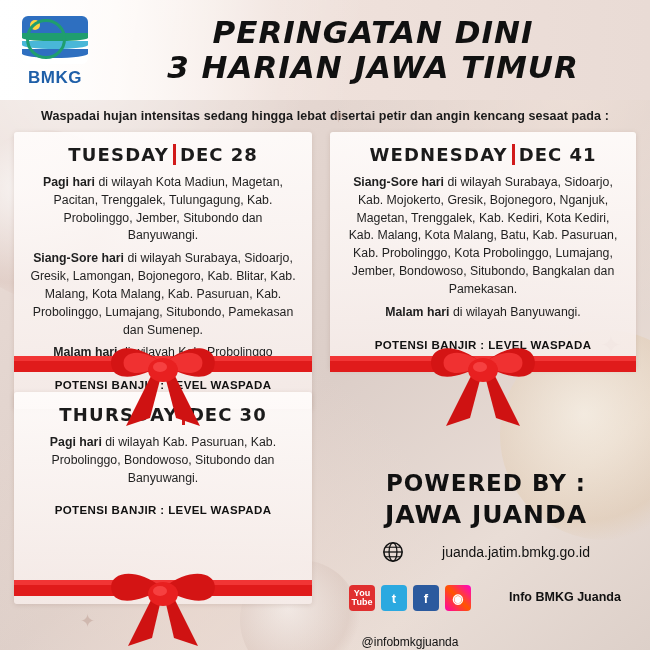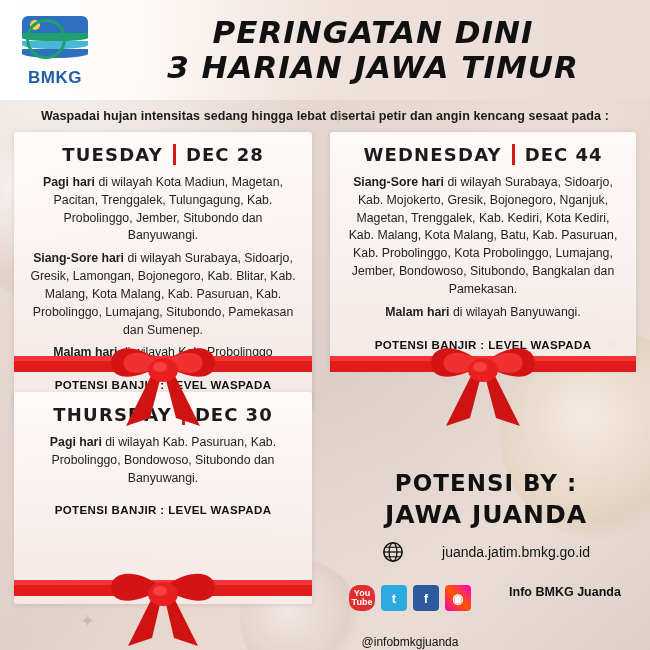--- a/index.html
+++ b/index.html
@@ -97,21 +97,21 @@
     box-shadow: 0 1px 5px rgba(120,90,80,.18);
     padding: 12px 16px 18px 16px;
     text-align: center;
   }
   #card-tue { left: 14px; top: 132px; width: 298px; min-height: 232px; }
   #card-wed { left: 330px; top: 132px; width: 306px; min-height: 232px; }
   #card-thu { left: 14px; top: 392px; width: 298px; min-height: 212px; }
 
   .card-head {
     display: flex; align-items: center; justify-content: center;
-    gap: 10px; margin-bottom: 9px;
+    gap: 4px; margin-bottom: 9px;
   }
   .day {
     font-family: "DejaVu Sans", sans-serif;
     font-weight: bold; font-size: 18px; letter-spacing: 1.2px;
     color: #1b1b1b; text-transform: uppercase;
   }
   .bar { width: 3px; height: 21px; background: #d11a1a; }
   .date {
     font-family: "DejaVu Sans", sans-serif;
     font-weight: bold; font-size: 18px; letter-spacing: 1px; color: #1b1b1b;
@@ -145,40 +145,40 @@
     display: flex; align-items: center; justify-content: center; gap: 9px;
     margin-top: 12px;
   }
   #web-url { font-size: 14px; color: #111; padding-left: 29px; }
 
   #social-row {
     position: absolute; left: 336px; top: 585px; width: 148px; text-align: center;
   }
   .social-icons { display: flex; gap: 6px; justify-content: center; }
   .si { width: 26px; height: 26px; border-radius: 4px; display: flex; align-items: center; justify-content: center; color: #fff; font-weight: bold; font-size: 13px; }
-  .si.yt { background: #e02f2f; border-radius: 10px; font-size: 9px; flex-direction: column; line-height: 1; }
+  .si.yt { background: #e02f2f; border-radius: 4px; font-size: 9px; flex-direction: column; line-height: 1; }
   .si.tw { background: #2ba9e0; }
   .si.fb { background: #2b5a9e; }
   .si.ig { background: linear-gradient(45deg,#f0a,#f50,#f0c); }
   #social-handle { font-size: 12px; margin-top: 24px; color: #111; }
 
   #play-row { position: absolute; left: 490px; top: 585px; width: 150px; text-align: center; }
   #play-badge {
     background: #111; color: #fff; border-radius: 5px;
     display: inline-flex; align-items: center; gap: 6px;
     padding: 4px 10px 4px 8px;
   }
   #play-badge .tri {
     width: 0; height: 0; border-top: 9px solid transparent; border-bottom: 9px solid transparent;
     border-left: 14px solid #4ad; 
   }
   .pb-txt { text-align: left; line-height: 1.05; }
   .pb-small { font-size: 6.5px; letter-spacing: .6px; }
   .pb-big { font-size: 12px; font-weight: bold; }
-  #play-caption { font-size: 12.5px; color: #111; font-weight: bold; }
+  #play-caption { font-size: 12.5px; margin-top: 5px; color: #111; font-weight: bold; }
 </style>
 </head>
 <body>
 
 <div id="poster">
 
   <div class="blob b1"></div>
   <div class="blob b2"></div>
   <div class="blob b3"></div>
   <div class="blob b4"></div>
@@ -224,21 +224,21 @@
     <div class="para">
       <b>Malam hari</b><span> di wilayah Kab. Probolinggo</span>
     </div>
     <div class="flood">POTENSI BANJIR : LEVEL WASPADA</div>
   </div>
 
   <div class="card" id="card-wed">
     <div class="card-head">
       <span class="day">WEDNESDAY</span>
       <span class="bar"></span>
-      <span class="date">DEC 44</span>
+      <span class="date">DEC 41</span>
     </div>
     <div class="para">
       <b>Siang-Sore hari</b><span> di wilayah Surabaya, Sidoarjo, Kab. Mojokerto, Gresik, Bojonegoro, Nganjuk, Magetan, Trenggalek, Kab. Kediri, Kota Kediri, Kab. Malang, Kota Malang, Batu, Kab. Pasuruan, Kab. Probolinggo, Kota Probolinggo, Lumajang, Jember, Bondowoso, Situbondo, Bangkalan dan Pamekasan.</span>
     </div>
     <div class="para">
       <b>Malam hari</b><span> di wilayah Banyuwangi.</span>
     </div>
     <div class="flood">POTENSI BANJIR : LEVEL WASPADA</div>
   </div>
 
@@ -285,21 +285,21 @@
     <rect x="0" y="8" width="298" height="5" fill="#ff4a4a" opacity=".55"></rect>
     <path d="M149 16 C118 -8 92 2 98 20 C102 34 128 30 149 16 Z" fill="#d41414"></path>
     <path d="M149 16 C180 -8 206 2 200 20 C196 34 170 30 149 16 Z" fill="#d41414"></path>
     <path d="M140 22 L114 74 L138 66 L146 32 Z" fill="#cf1212"></path>
     <path d="M158 22 L184 74 L160 66 L152 32 Z" fill="#cf1212"></path>
     <ellipse cx="149" cy="22" rx="15" ry="12" fill="#e82020"></ellipse>
     <ellipse cx="146" cy="19" rx="7" ry="5" fill="#ff5656" opacity=".6"></ellipse>
   </svg>
 
   <div id="powered">
-    <div id="pb-line1">POTENSI BY :</div>
+    <div id="pb-line1">POWERED BY :</div>
     <div id="pb-line2">JAWA JUANDA</div>
     <div id="web-row">
       <svg width="22" height="22" viewBox="0 0 24 24">
         <circle cx="12" cy="12" r="10" fill="none" stroke="#111" stroke-width="1.7"></circle>
         <ellipse cx="12" cy="12" rx="4.3" ry="10" fill="none" stroke="#111" stroke-width="1.4"></ellipse>
         <line x1="2" y1="12" x2="22" y2="12" stroke="#111" stroke-width="1.4"></line>
         <line x1="3.6" y1="6.8" x2="20.4" y2="6.8" stroke="#111" stroke-width="1.2"></line>
         <line x1="3.6" y1="17.2" x2="20.4" y2="17.2" stroke="#111" stroke-width="1.2"></line>
       </svg>
       <span id="web-url">juanda.jatim.bmkg.go.id</span>

